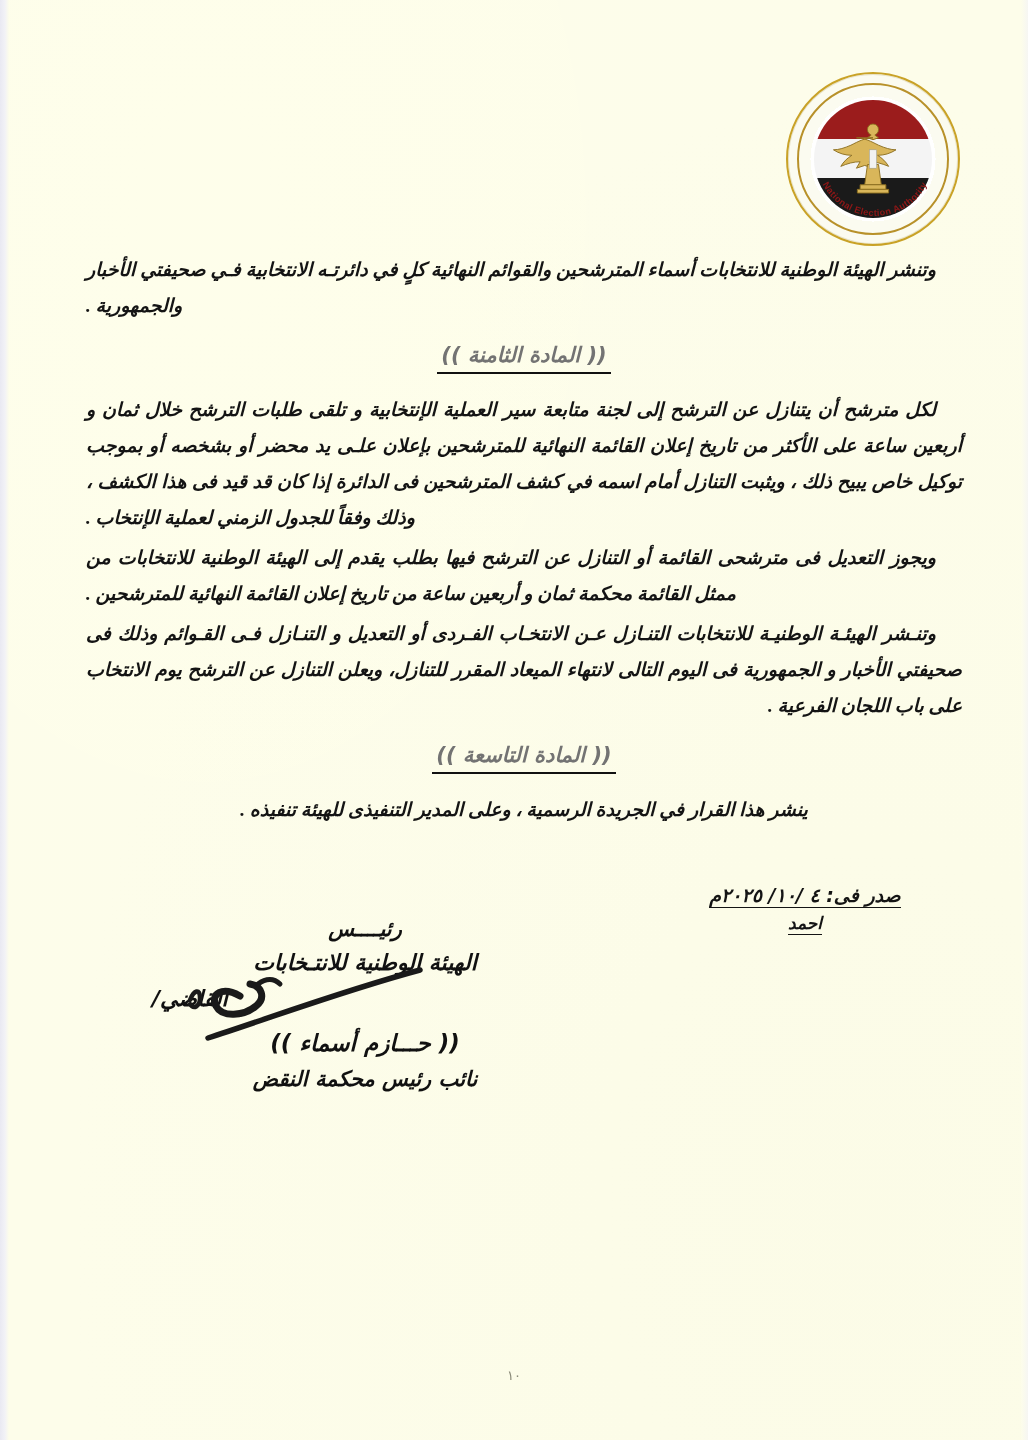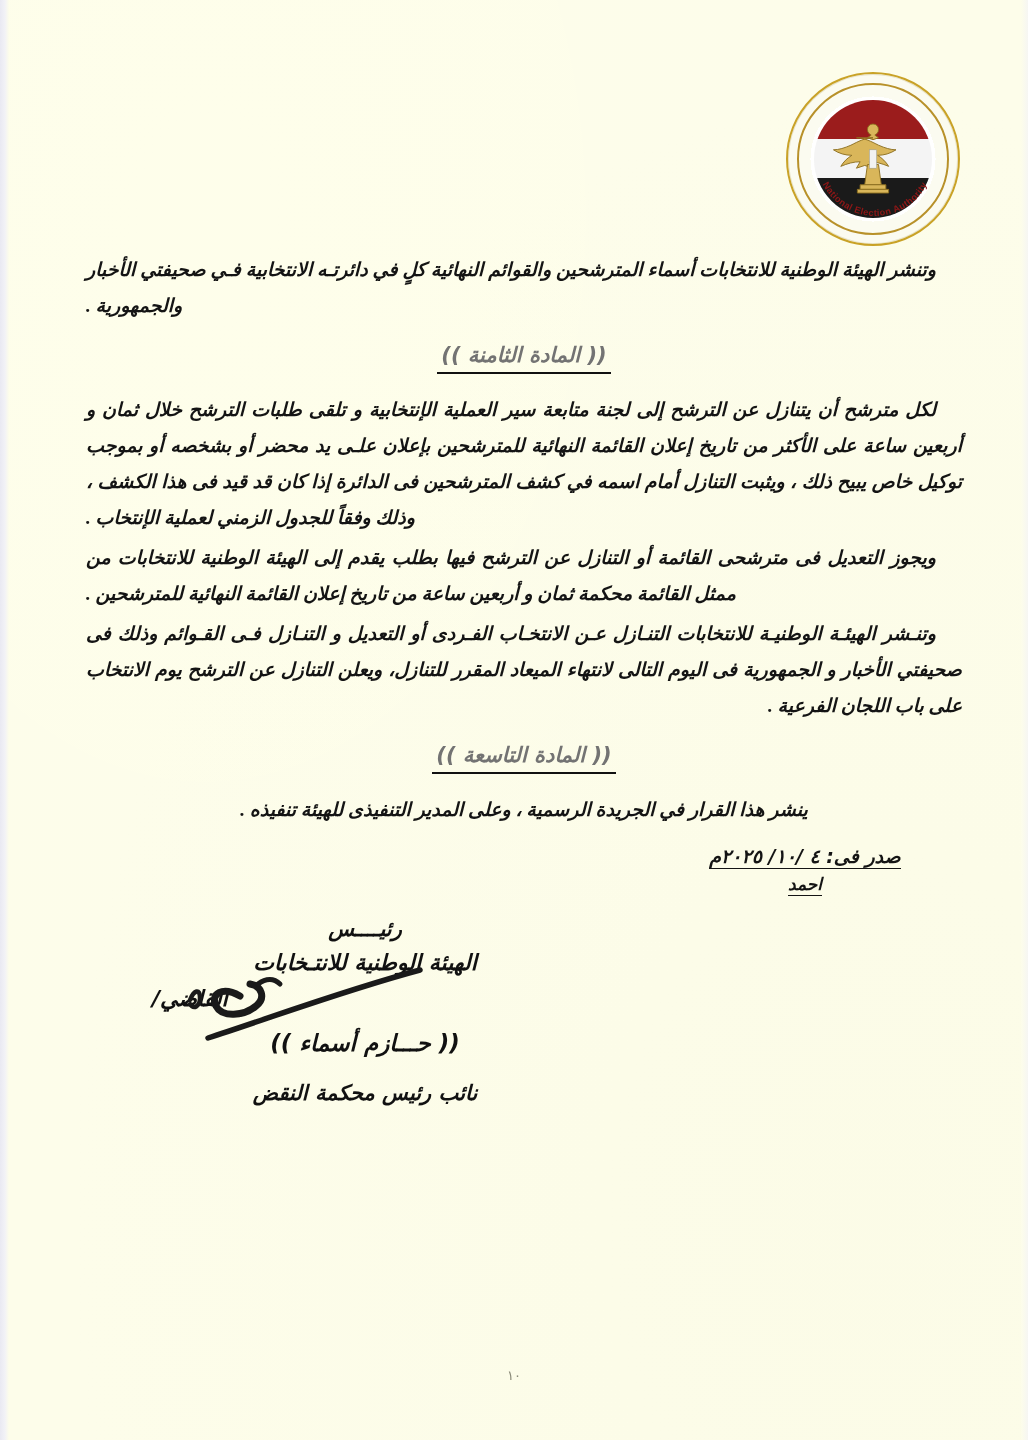--- a/index.html
+++ b/index.html
@@ -147,20 +147,21 @@
   .date-line {
     display: inline-block;
     font-family: "DejaVu Sans", sans-serif;
     font-weight: bold;
     font-style: italic;
     font-size: 19px;
     color: #141414;
     border-bottom: 1.6px solid #141414;
     padding-bottom: 1px;
     letter-spacing: 0.5px;
+    margin-top: 39px;
   }
   .date-sub {
     margin-top: 5px;
     text-align: center;
   }
   .date-sub span {
     display: inline-block;
     font-family: "DejaVu Sans", sans-serif;
     font-weight: bold;
     font-style: italic;
@@ -184,21 +185,21 @@
     font-weight: bold;
     font-style: italic;
     color: #111111;
     line-height: 34px;
     letter-spacing: 1px;
   }
   .sig-role   { font-size: 21px; }
   .sig-org    { font-size: 22px; }
   .sig-judge  { font-size: 22px; text-align: left; padding-left: 22px; margin-top: 2px; }
   .sig-name   { font-size: 23px; margin-top: 10px; letter-spacing: 2px; }
-  .sig-title  { font-size: 21px; margin-top: 16px; }
+  .sig-title  { font-size: 21px; margin-top: 2px; }
 
   .handwriting {
     position: absolute;
     top: 960px;
     left: 170px;
     width: 300px;
     height: 110px;
     pointer-events: none;
   }
   .handwriting svg { width: 300px; height: 110px; display: block; }

